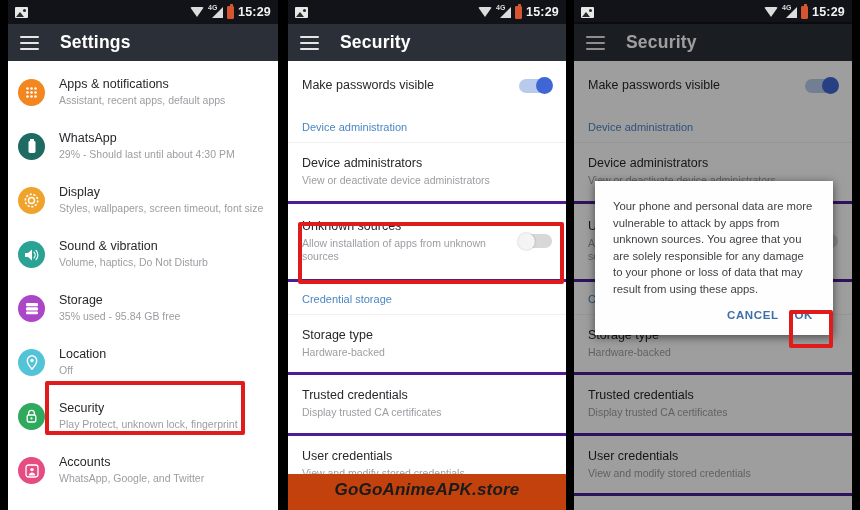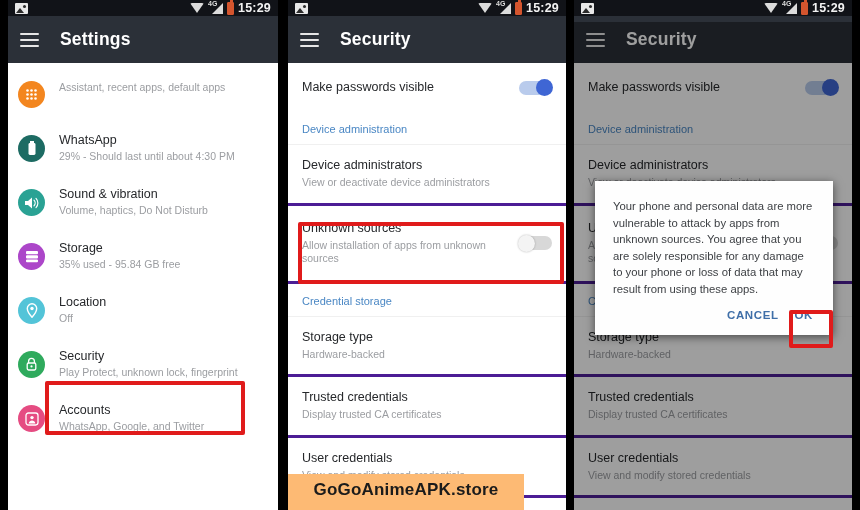--- a/index.html
+++ b/index.html
@@ -23,21 +23,21 @@
     background: #ffffff;
     overflow: hidden;
   }
   #phone1 { left: 8px;   width: 270px; }
   #phone2 { left: 288px; width: 278px; }
   #phone3 { left: 574px; width: 278px; }
 
   
   .statusbar {
     position: relative;
-    height: 16px;
+    height: 24px;
     background: #111318;
     display: flex;
     align-items: center;
     padding: 0 7px;
   }
   .sb-left { display:flex; align-items:center; }
   .sb-img-icon {
     width: 13px; height: 11px;
     background: #e8e8e8;
     border-radius: 1px;
@@ -100,21 +100,21 @@
   }
   .sb-time {
     color: #f2f2f2;
     font-size: 12.5px;
     font-weight: bold;
     letter-spacing: .2px;
   }
 
   
   .appbar {
-    height: 47px;
+    height: 37px;
     background: #2b3038;
     display: flex;
     align-items: center;
     padding-left: 12px;
   }
   .hamburger {
     width: 19px; height: 14px;
     display: flex; flex-direction: column;
     justify-content: space-between;
     cursor: pointer;
@@ -254,22 +254,23 @@
     left: 0; right: 0;
     bottom: 10px;
     text-align: center;
     font-size: 17px;
     font-weight: bold;
     color: #1b1b1b;
     letter-spacing: .2px;
   }
   .wm-wrap {
     position: absolute;
-    left: 288px; width: 236px; bottom: 0; height: 36px;
-    background: #fdba74;
+    left: 288px; width: 278px; bottom: 0; height: 36px;
+    background: #c2410c;
+    font-style: italic;
   }
 </style>
 </head>
 <body>
 
 <div class="stage">
 
   <div class="phone" id="phone1">
 
     <div class="statusbar">
@@ -308,37 +309,50 @@
                 <circle cx="2.5" cy="6.5" r="1.3"></circle>
                 <circle cx="6.5" cy="6.5" r="1.3"></circle>
                 <circle cx="10.5" cy="6.5" r="1.3"></circle>
                 <circle cx="2.5" cy="10.5" r="1.3"></circle>
                 <circle cx="6.5" cy="10.5" r="1.3"></circle>
                 <circle cx="10.5" cy="10.5" r="1.3"></circle>
               </g>
             </svg>
         </div>
         <div class="stext">
+          <div class="stitle">Apps &amp; notifications</div>
           <div class="ssub">Assistant, recent apps, default apps</div>
         </div>
       </div>
 
       <div class="srow">
         <div class="sicon" style="background:#1d6b63">
           <svg width="10" height="15" viewBox="0 0 10 15">
               <rect x="3" y="0" width="4" height="2" fill="#fff"></rect>
               <rect x="1.5" y="2" width="7" height="12" rx="1.4" fill="#fff"></rect>
             </svg>
         </div>
         <div class="stext">
           <div class="stitle">WhatsApp</div>
           <div class="ssub">29% - Should last until about 4:30 PM</div>
         </div>
       </div>
 
+      <div class="srow">
+        <div class="sicon" style="background:#f0a32c">
+          <svg width="15" height="15" viewBox="0 0 15 15">
+              <circle cx="7.5" cy="7.5" r="6.2" fill="none" stroke="#fff" stroke-width="1.5" stroke-dasharray="2.2 1.6"></circle>
+              <circle cx="7.5" cy="7.5" r="3" fill="none" stroke="#fff" stroke-width="1.4"></circle>
+            </svg>
+        </div>
+        <div class="stext">
+          <div class="stitle">Display</div>
+          <div class="ssub">Styles, wallpapers, screen timeout, font size</div>
+        </div>
+      </div>
 
       <div class="srow">
         <div class="sicon" style="background:#2aa294">
           <svg width="15" height="14" viewBox="0 0 15 14">
               <path d="M1 5h3l4-3.4v10.8L4 9H1z" fill="#fff"></path>
               <path d="M10 4.2a4 4 0 010 5.6M12 2.4a6.6 6.6 0 010 9.2" fill="none" stroke="#fff" stroke-width="1.2" stroke-linecap="round"></path>
             </svg>
         </div>
         <div class="stext">
           <div class="stitle">Sound &amp; vibration</div>

